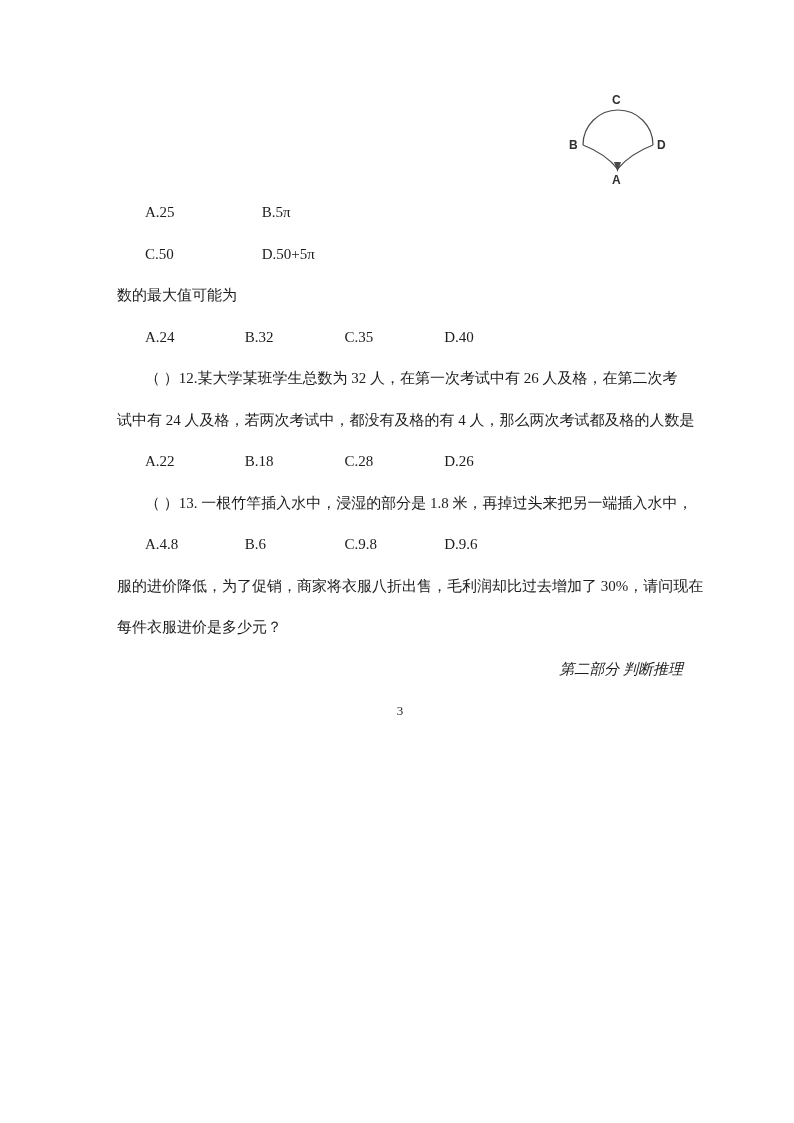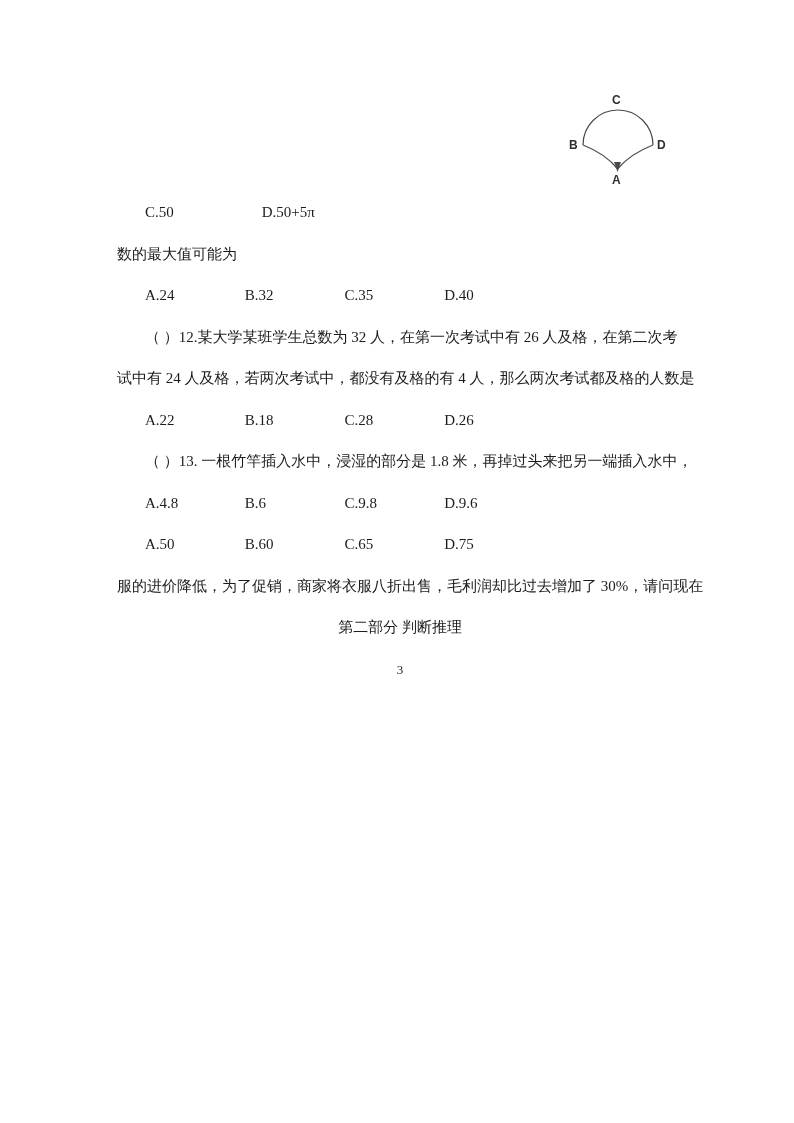--- a/index.html
+++ b/index.html
@@ -22,21 +22,21 @@
   }
   .line {
     height: 41.5px;
     line-height: 41.5px;
     white-space: nowrap;
   }
   .indent { padding-left: 28px; }
   .opts { padding-left: 28px; }
   .opt  { display: inline-block; min-width: 96px; }
   .opts2 .opt { min-width: 113px; }
-  .center { text-align: center; padding-left: 0; }
+  .center { text-align: right; padding-left: 0; font-style: italic; }
   .pagenum { text-align: center; font-size: 13px; }
   .figure {
     position: absolute;
     left: 566px;
     top: 90px;
     width: 106px;
     height: 100px;
     font-family: "Liberation Sans", "DejaVu Sans", sans-serif;
     font-size: 12px;
     font-weight: bold;
@@ -61,20 +61,24 @@
     </svg>
     <span class="fig-label" style="left:46px; top:4px;">C</span>
     <span class="fig-label" style="left:3px;  top:49px;">B</span>
     <span class="fig-label" style="left:91px; top:49px;">D</span>
     <span class="fig-label" style="left:46px; top:84px;">A</span>
   </div>
 
   <div class="content">
 
     <div class="line opts opts2">
+      <span class="opt">A.25</span>
+      <span class="opt">B.5π</span>
+    </div>
+    <div class="line opts opts2">
       <span class="opt">C.50</span>
       <span class="opt">D.50+5π</span>
     </div>
 
     <div class="line">数的最大值可能为</div>
     <div class="line opts">
       <span class="opt">A.24</span>
       <span class="opt">B.32</span>
       <span class="opt">C.35</span>
       <span class="opt">D.40</span>
@@ -90,27 +94,22 @@
     </div>
 
     <div class="line indent">（  ）13. 一根竹竿插入水中，浸湿的部分是 1.8 米，再掉过头来把另一端插入水中，</div>
     <div class="line opts">
       <span class="opt">A.4.8</span>
       <span class="opt">B.6</span>
       <span class="opt">C.9.8</span>
       <span class="opt">D.9.6</span>
     </div>
 
-    <div class="line opts">
-      <span class="opt">A.50</span>
-      <span class="opt">B.60</span>
-      <span class="opt">C.65</span>
-      <span class="opt">D.75</span>
-    </div>
 
     <div class="line">服的进价降低，为了促销，商家将衣服八折出售，毛利润却比过去增加了 30%，请问现在</div>
+    <div class="line">每件衣服进价是多少元？</div>
 
     <div class="line center">第二部分 判断推理</div>
 
     <div class="line pagenum">3</div>
 
   </div>
 </div>
 
 </body></html>

